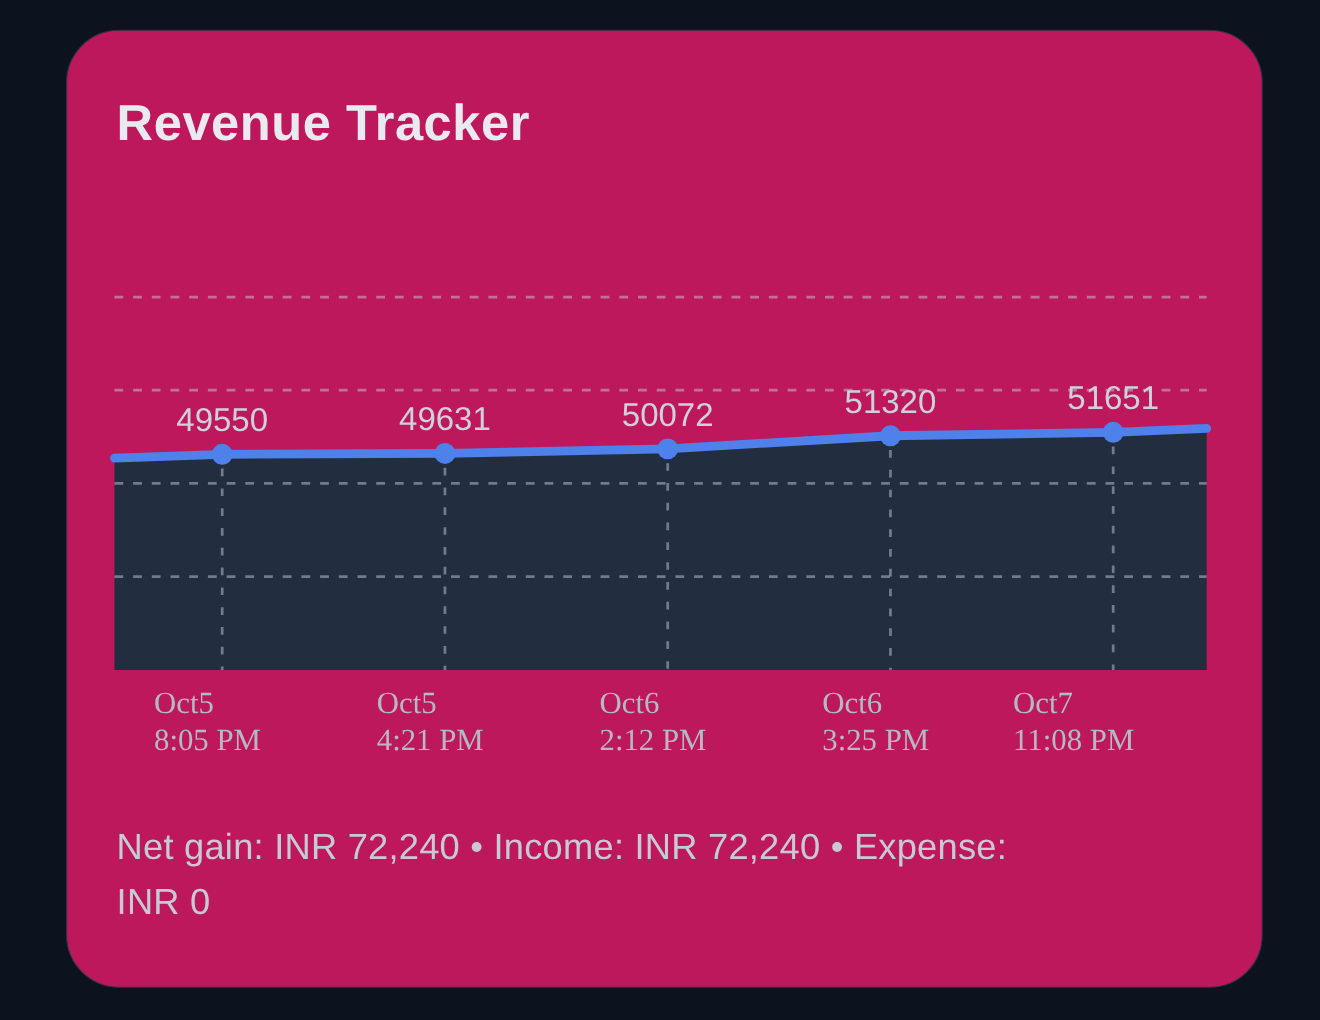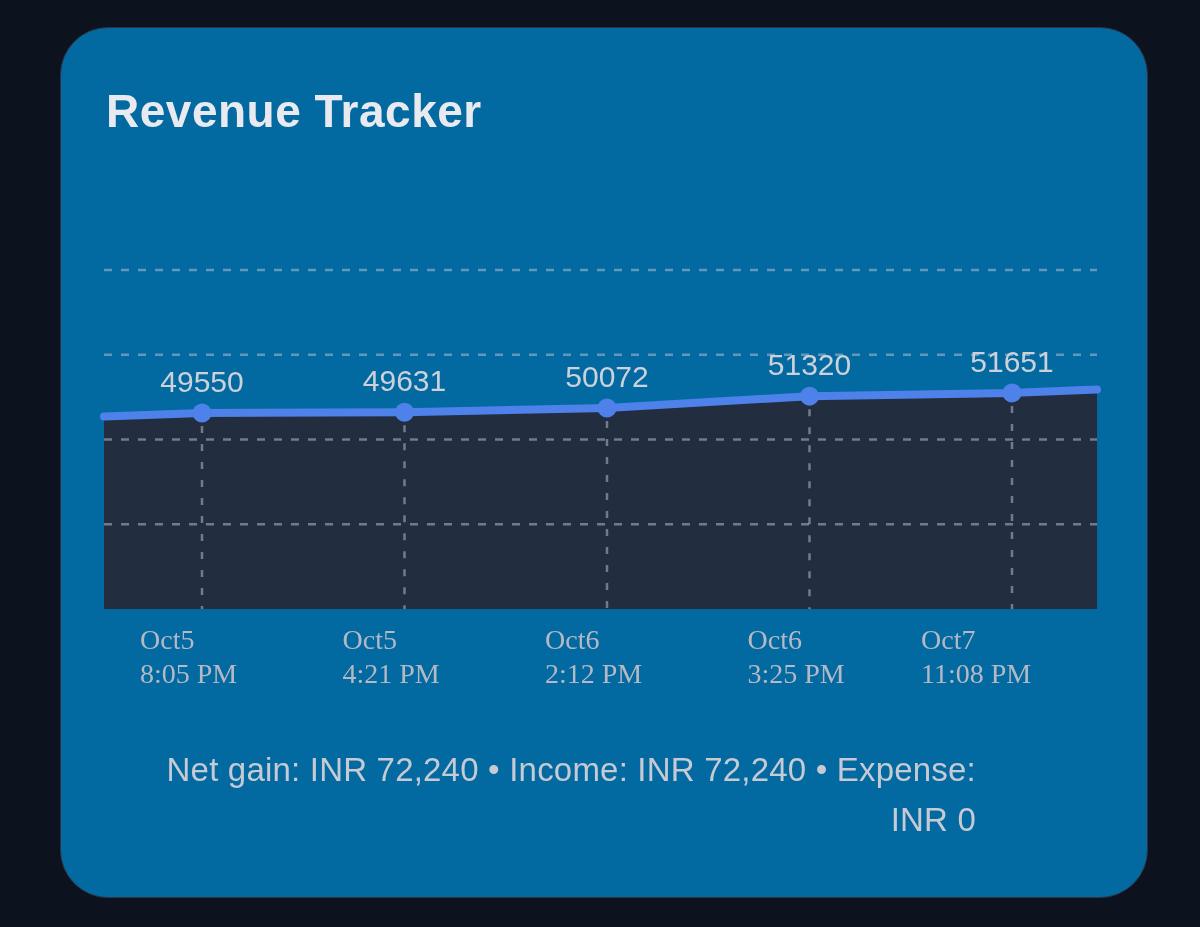--- a/index.html
+++ b/index.html
@@ -7,21 +7,21 @@
     width:1200px;height:927px;
     background:#0d121f;
     font-family:"Liberation Sans","DejaVu Sans",sans-serif;
     overflow:hidden;
     position:relative;
   }
   .card{
     position:absolute;
     left:60px;top:27px;
     width:1088px;height:871px;
-    background:#0369a1;
+    background:#be185d;
     border:1.5px solid #2d3340;
     border-radius:48px;
     box-sizing:border-box;
   }
   .card-title{
     position:absolute;
     left:45px;top:56px;
     margin:0;
     font-size:46px;
     font-weight:700;
@@ -56,21 +56,20 @@
   }
   .x-label span{display:block;font-family:Liberation Serif, serif;}
   .summary{
     position:absolute;
     left:45px;top:717px;
     width:870px;
     color:#c6cad3;
     font-size:33px;
     line-height:50px;
     letter-spacing:0.2px;
-    text-align:right;
   }
 </style>
 </head>
 <body>
 
 <div class="card">
   <h1 class="card-title">Revenue Tracker</h1>
 
   <svg class="chart-plot" viewBox="0 0 993 368" width="993" height="368">
       <path d="M 0 175.5 L 98 172 L 300.5 171.22893860066634 L 503 167.0309376487387 L 705.5 155.1508805330795 L 908 152 L 993 148.5 L 993 368 L 0 368 Z" fill="#232d40" stroke="none"></path>

